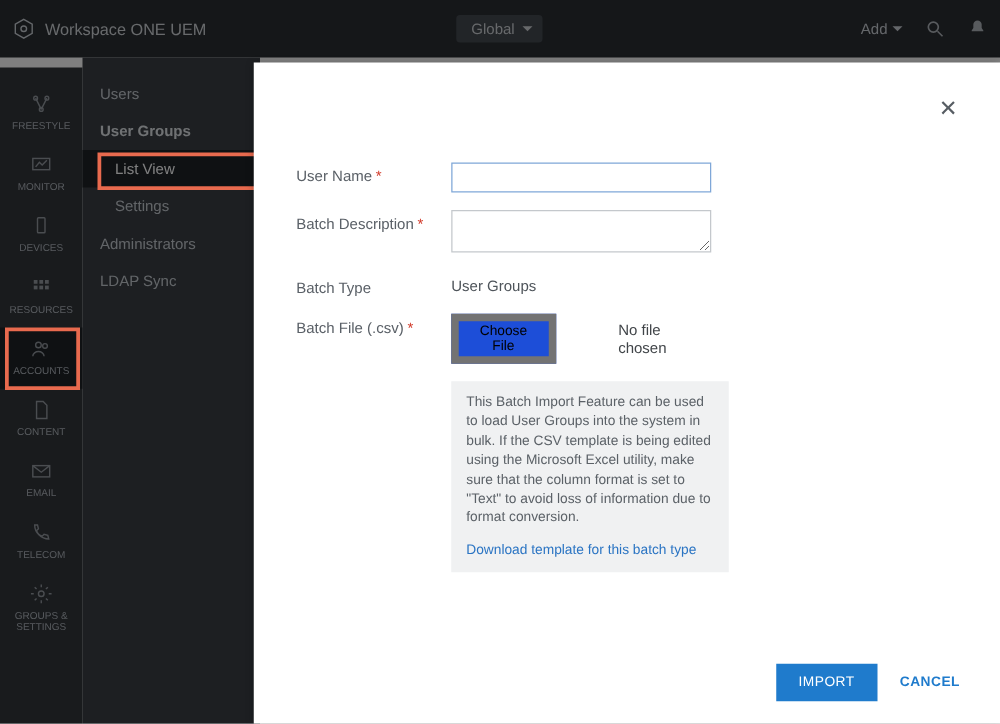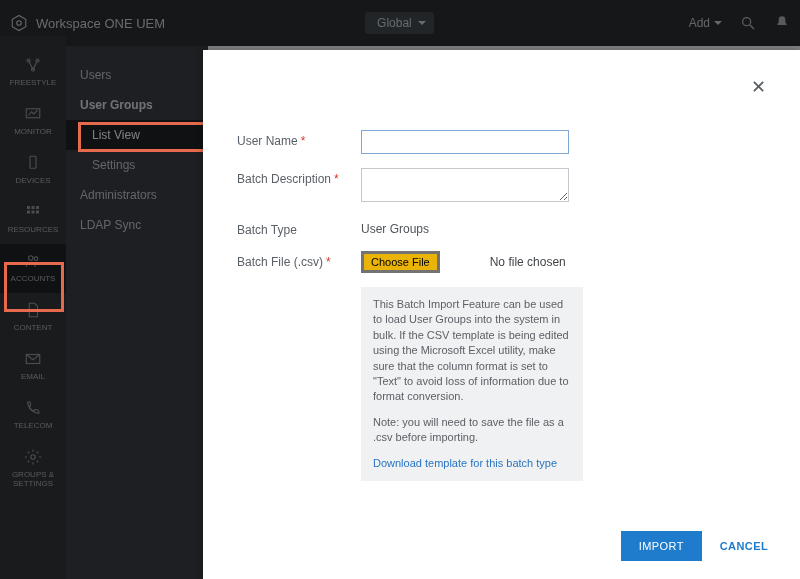--- a/index.html
+++ b/index.html
@@ -30,21 +30,21 @@
   .header .add { font-size: 12px; display: flex; align-items: center; gap: 4px; margin-left: 34px; }
   .header .add::after {
     content: ""; display: inline-block;
     border-left: 4px solid transparent; border-right: 4px solid transparent;
     border-top: 4px solid #c9ced4;
   }
   .hi { width: 16px; height: 16px; opacity: .85; }
 
   
   .rail {
-    position: absolute; left: 0; top: 36px; bottom: 0; width: 66px;
+    position: absolute; left: 0; top: 54px; bottom: 0; width: 66px;
     background: #32363b; color: #aeb4bb; font-size: 8px; text-align: center;
     padding-top: 12px;
   }
   .rail .item { padding: 8px 0 10px; cursor: pointer; }
   .rail .item .ri { display: block; margin: 0 auto 4px; width: 18px; height: 18px; opacity: .8; }
   .rail .item.active { background: #1e2227; }
   .hl-accounts {
     position: absolute; left: 4px; top: 262px; width: 60px; height: 50px;
     border: 3px solid #e86a4e; pointer-events: none;
   }
@@ -81,21 +81,21 @@
   .frow .fctrl { width: 208px; }
   .fctrl input[type=text] {
     width: 100%; height: 24px; border:1px solid #7fa7d8; padding:2px 6px; font-size:12px;
   }
   .fctrl textarea {
     width: 100%; height: 34px; border:1px solid #c4c8cc; padding:3px 6px; font-size:12px; resize: both;
   }
   .fctrl .static { color:#4e545a; padding-top:3px; }
   .filewrap { display:flex; align-items:center; gap:6px; }
   .filebtn {
-    background:#eab308; border:3px solid #737373; font-size:11px; padding:2px 7px; cursor:pointer;
+    background:#1d4ed8; border:6px solid #737373; font-size:11px; padding:2px 7px; cursor:pointer;
   }
   .filetxt { font-size:12px; color:#414549;padding-left:44px; }
 
   .infobox {
     margin-left: 124px; width: 222px; background:#f0f1f2; color:#5b6167;
     padding: 10px 12px; font-size:11px; line-height:1.4;
   }
   .infobox p { margin-bottom: 10px; }
   .infobox a { color:#2a74c3; text-decoration:none; }
 
@@ -247,21 +247,20 @@
         <div class="fctrl">
           <div class="filewrap">
             <button class="filebtn">Choose File</button>
             <span class="filetxt">No file chosen</span>
           </div>
         </div>
       </div>
 
       <div class="infobox">
         <p>This Batch Import Feature can be used to load User Groups into the system in bulk. If the CSV template is being edited using the Microsoft Excel utility, make sure that the column format is set to "Text" to avoid loss of information due to format conversion.</p>
-        <p>Note: you will need to save the file as a .csv before importing.</p>
         <a href="#">Download template for this batch type</a>
       </div>
     </div>
     <div class="mfoot">
       <button class="btn-primary">IMPORT</button>
       <button class="btn-link">CANCEL</button>
     </div>
   </div>
 
 </div>

